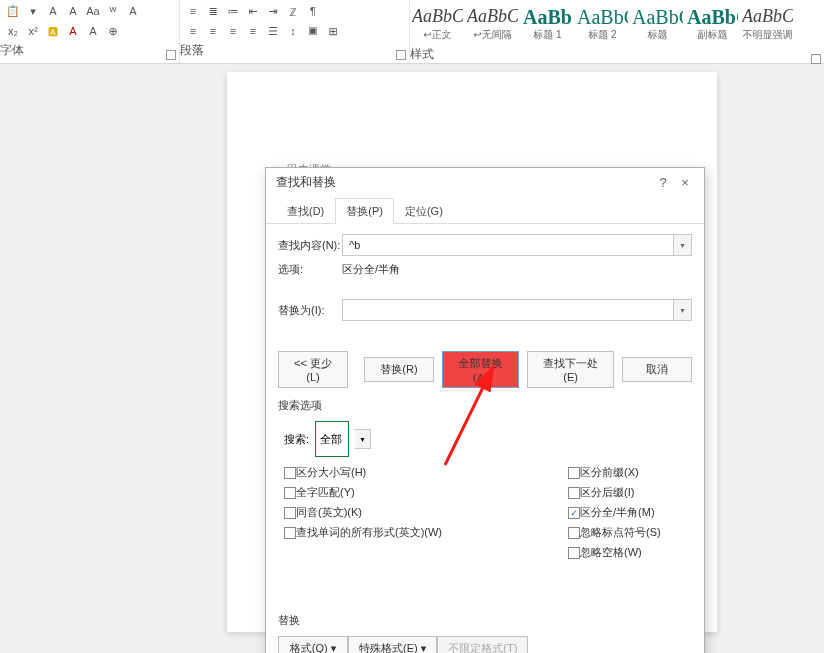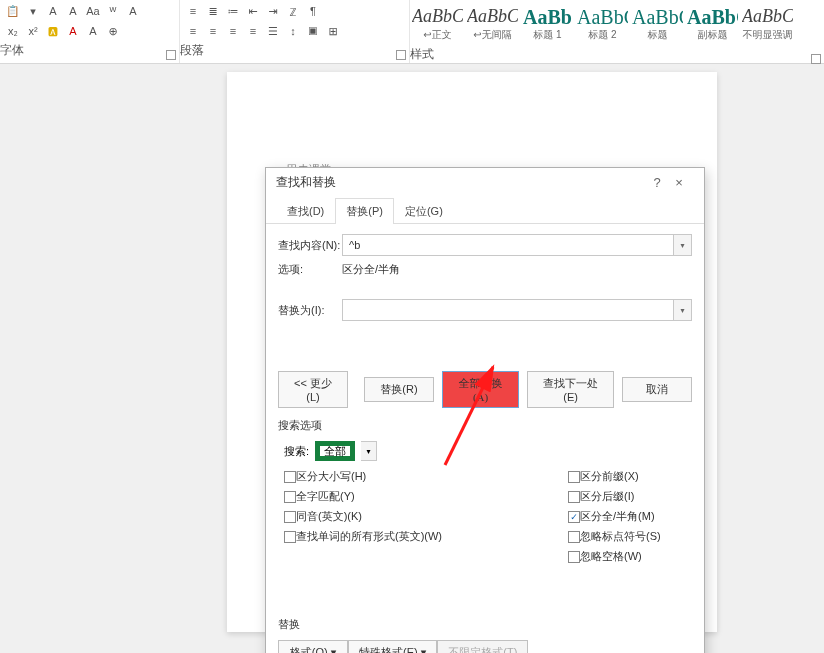--- a/index.html
+++ b/index.html
@@ -11,38 +11,38 @@
     .launcher { position: absolute; right: 3px; bottom: 3px; width: 10px; height: 10px; border: 1px solid #999; }
     .small-btn { width: 18px; height: 18px; display: inline-flex; align-items: center; justify-content: center; font-size: 11px; color: #555; }
     .style-gallery { display: flex; height: 48px; padding-top: 4px; }
     .style-item { width: 55px; border: 1px solid transparent; text-align: center; padding: 1px; }
     .style-preview { font-size: 13px; color: #444; height: 20px; overflow: hidden; white-space: nowrap; }
     .style-name { font-size: 10px; color: #666; margin-top: 2px; }
     .doc-area { position: absolute; top: 72px; left: 227px; width: 490px; height: 560px; background: #fff; box-shadow: 0 2px 6px rgba(0,0,0,0.15); }
     .doc-content { padding: 50px 60px; font-size: 11px; color: #888; line-height: 1.6; margin-top: 39px; }
     .doc-line::after { content: "↵"; color: #ccc; font-size: 8px; margin-left: 2px; }
     .dialog { position: absolute; top: 167px; left: 265px; width: 440px; background: #fff; border: 1px solid #b0b0b0; box-shadow: 2px 4px 12px rgba(0,0,0,0.2); }
-    .dlg-title { display: flex; align-items: center; padding: 6px 14px 6px 10px; font-size: 12px; color: #333; }
+    .dlg-title { display: flex; align-items: center; padding: 6px 8px 6px 10px; font-size: 12px; color: #333; }
     .dlg-title .spacer { flex: 1; }
     .dlg-help, .dlg-close { width: 22px; text-align: center; font-size: 13px; color: #666; cursor: pointer; }
     .dlg-tabs { display: flex; padding: 0 10px; border-bottom: 1px solid #ddd; }
     .dlg-tab { font-size: 11px; color: #444; padding: 5px 10px; cursor: pointer; border: 1px solid transparent; border-bottom: none; position: relative; top: 1px; }
     .dlg-tab.active { border-color: #ddd; background: #fff; }
     .dlg-body { padding: 10px 12px 16px 12px; }
     .fld-row { display: flex; align-items: center; margin-bottom: 6px; }
     .fld-label { width: 64px; font-size: 11px; color: #333; }
     .fld-input-wrap { flex: 1; display: flex; }
     .fld-input { flex: 1; border: 1px solid #c8c8c8; height: 22px; font-size: 11px; padding: 0 6px; color: #333; }
     .fld-dd { width: 18px; height: 22px; border: 1px solid #c8c8c8; border-left: none; background: #f4f4f4; display: flex; align-items: center; justify-content: center; font-size: 8px; color: #666; }
-    .btn-row { display: flex; gap: 8px; align-items: center; margin: 24px 0 10px 0; }
+    .btn-row { display: flex; gap: 8px; align-items: center; margin: 4px 0 10px 0; }
     .btn { border: 1px solid #c0c0c0; background: #f8f8f8; font-size: 11px; color: #333; padding: 4px 10px; cursor: pointer; min-width: 70px; text-align: center; }
     .btn.hl { border-color: #6ba5d8; background: #ef4444; font-family: Liberation Serif, serif; }
     .section-label { font-size: 11px; color: #333; margin: 4px 0 8px 0; }
     .search-scope { display: flex; align-items: center; gap: 6px; margin: 0 0 8px 6px; }
-    .scope-select { border: 5px solid #15803d; height: 20px; font-size: 11px; padding: 0 4px; }
+    .scope-select { border: 1px solid #15803d; height: 36px; font-size: 11px; padding: 0 4px; }
     .scope-dd { width: 16px; height: 20px; border: 1px solid #c8c8c8; border-left: none; background: #f4f4f4; display: flex; align-items: center; justify-content: center; font-size: 8px; }
     .chk-cols { display: flex; }
     .chk-col { flex: 1; }
     .chk-col.right { flex: 0 0 130px; }
     .chk-item { display: flex; align-items: center; gap: 0; font-size: 11px; color: #333; margin-bottom: 5px; padding-left: 6px; }
     .chk { width: 12px; height: 12px; border: 1px solid #888; display: inline-flex; align-items: center; justify-content: center; font-size: 9px; color: #1060b0; }
     .spacer-v { height: 44px; }
     .fmt-row { display: flex; }
     .btn.disabled { color: #aaa; background: #f4f4f4; }
     .arrow { position: absolute; top: 355px; left: 435px; pointer-events: none; }

